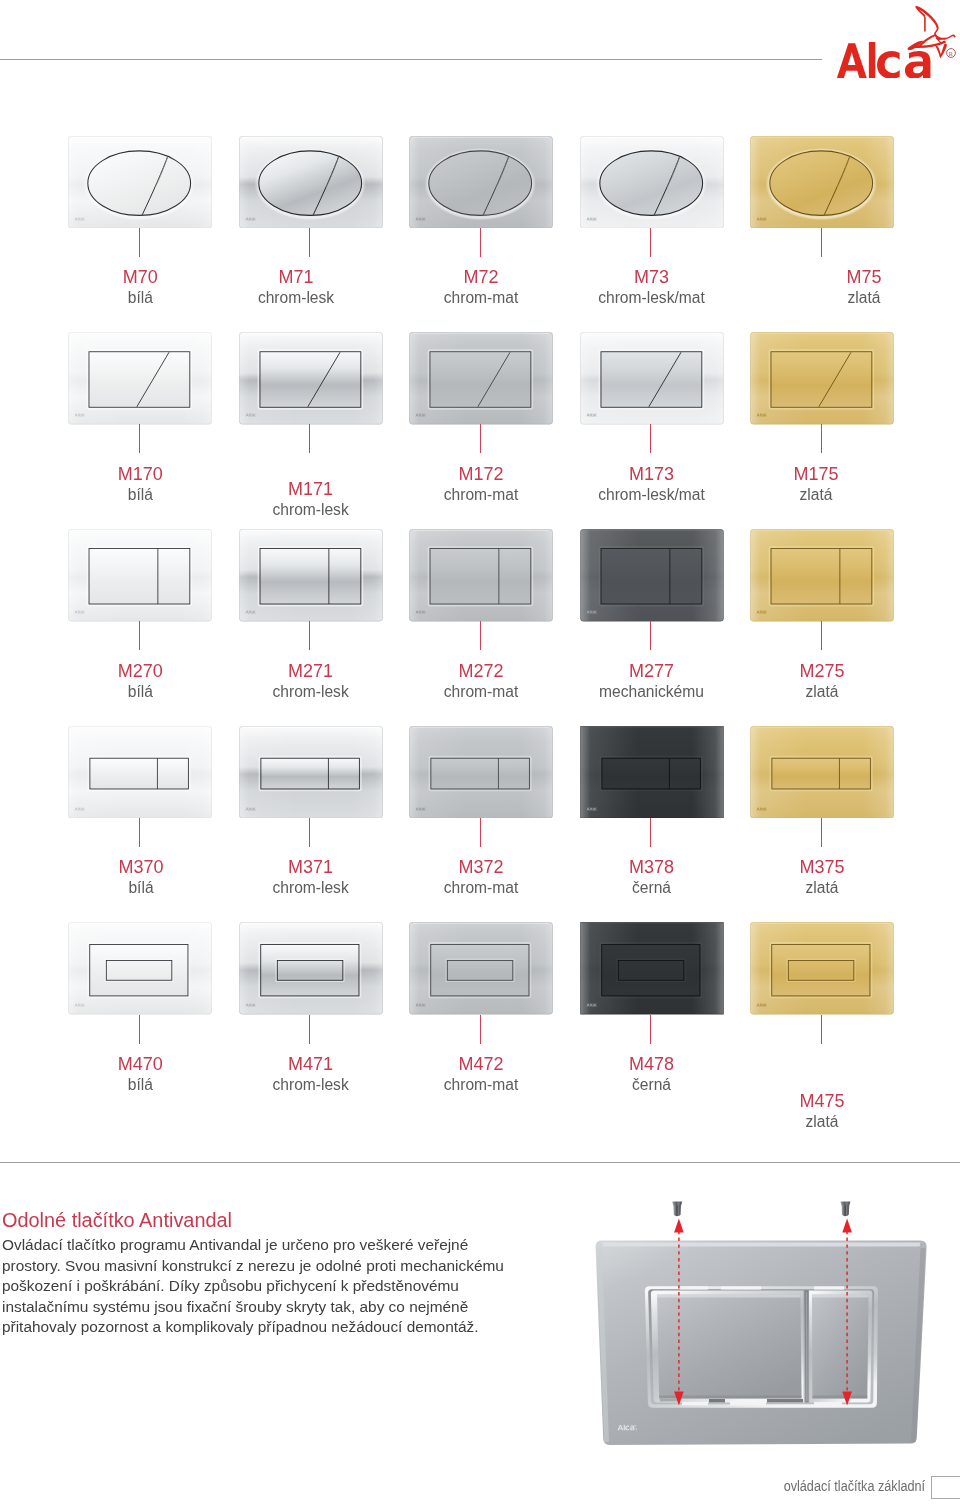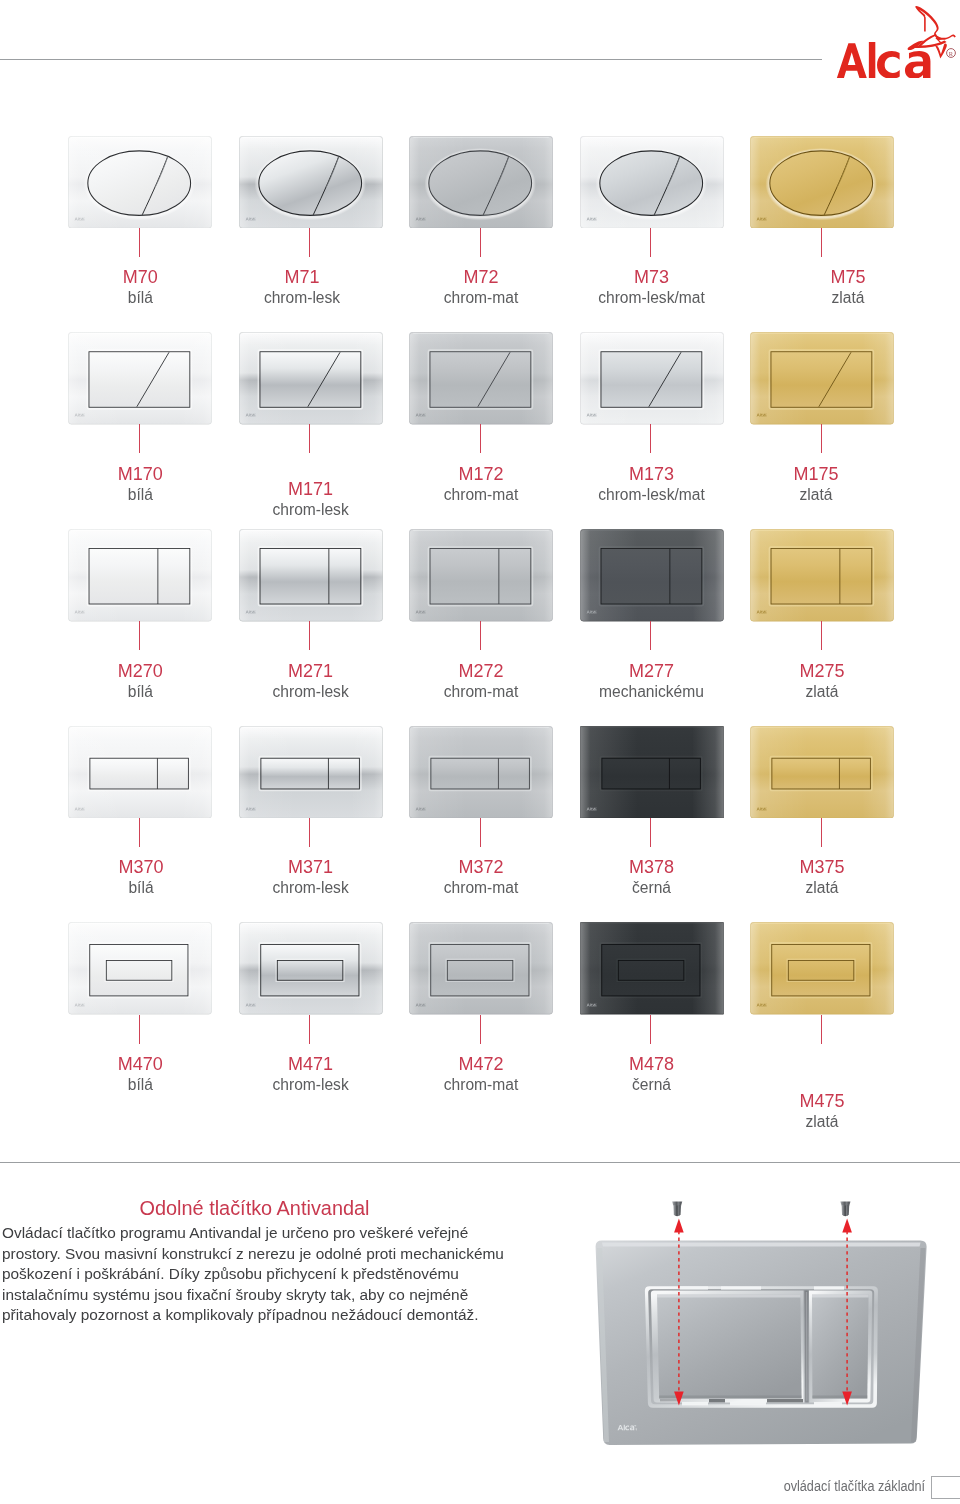--- a/index.html
+++ b/index.html
@@ -12,21 +12,21 @@
 
   .plate-wrap{position:absolute;width:142px;height:92px;}
   .plate-wrap svg{display:block;}
   .leader{position:absolute;width:1px;background:#cf4255;}
   .lbl{position:absolute;width:160px;text-align:center;}
   .lbl .code{display:block;color:#c8394f;font-size:18.0px;line-height:18px;}
   .lbl .desc{display:block;color:#5b5c5e;font-size:15.6px;line-height:18px;margin-top:3.3px;}
 
   .sec-rule{position:absolute;left:0;top:1162px;width:960px;height:1.1px;background:#9b9ea1;}
   .art{position:absolute;left:2px;top:1196px;width:505px;}
-  .art h2{margin:0 0 2px 0;color:#c8394f;font-size:19.9px;line-height:25.4px;font-weight:400;text-align:center;}
+  .art h2{margin:12px 0 2px 0;color:#c8394f;font-size:19.9px;line-height:25.4px;font-weight:400;}
   .art p{margin:0;color:#3d3e40;font-size:15.4px;line-height:20.5px;}
   .art p+p{margin-top:5.2px;}
 
   .photo{position:absolute;left:578px;top:1186px;width:378px;height:268px;}
 
   .footer{position:absolute;left:775px;top:1476px;width:185px;height:24px;}
   .footer .ftxt{position:absolute;right:35px;top:0;color:#6d6e71;font-size:14.7px;
                 line-height:21px;white-space:nowrap;transform-origin:100% 50%;transform:scaleX(0.862);}
   .footer .pno{position:absolute;left:156px;top:0;width:25px;height:21px;
                border:1px solid #a7a9ac;color:#6d6e71;
@@ -268,21 +268,21 @@
                C61.5 18.3 62.5 17.9 63.3 17.2 C64.0 16.4 64.4 15.6 64.4 14.9 Z"></path>
       <path d="M71 0 C75 0.6 78.2 2.4 80.6 5.4 C78.0 4.2 75.7 3.7 73.7 4.0
                C75.2 5.3 76.1 6.9 76.4 8.8 C75.1 6.8 73.3 5.2 71 4.1 Z"></path>
       <path d="M79.5 12.6 C80.4 12.3 81.0 12.6 81.2 13.5 C81.4 14.8 80.8 17.2 79.4 20.6
                L78.0 24.0 L76.9 20.4 C76.2 18.0 75.4 16.0 74.6 14.6
                C75.7 14.2 76.5 14.7 77.0 16.0 L78.2 19.3 C79.0 16.2 79.4 13.9 79.5 12.6 Z"></path>
     </g>
         </svg>
       </div>
       <div class="leader" style="left:309.3px;top:227.7px;height:29px"></div>
-      <div class="lbl" style="left:222px;top:268.1px">
+      <div class="lbl" style="left:216px;top:268.1px">
           <span class="code">M71</span>
           <span class="desc">chrom-lesk</span>
         </div>
       <div class="plate-wrap" style="left:409px;top:135.6px">
                  <svg width="144" height="92.6" viewBox="0 0 144 92.6">
           <defs>
    <linearGradient id="bgr0c2" x1="0" y1="0" x2="0" y2="1">
      <stop offset="0" stop-color="#cdd0d3"></stop>
      <stop offset="0.14" stop-color="#c4c7ca"></stop>
      <stop offset="0.44" stop-color="#bbbfc2"></stop>
@@ -514,21 +514,21 @@
                C61.5 18.3 62.5 17.9 63.3 17.2 C64.0 16.4 64.4 15.6 64.4 14.9 Z"></path>
       <path d="M71 0 C75 0.6 78.2 2.4 80.6 5.4 C78.0 4.2 75.7 3.7 73.7 4.0
                C75.2 5.3 76.1 6.9 76.4 8.8 C75.1 6.8 73.3 5.2 71 4.1 Z"></path>
       <path d="M79.5 12.6 C80.4 12.3 81.0 12.6 81.2 13.5 C81.4 14.8 80.8 17.2 79.4 20.6
                L78.0 24.0 L76.9 20.4 C76.2 18.0 75.4 16.0 74.6 14.6
                C75.7 14.2 76.5 14.7 77.0 16.0 L78.2 19.3 C79.0 16.2 79.4 13.9 79.5 12.6 Z"></path>
     </g>
         </svg>
       </div>
       <div class="leader" style="left:820.7px;top:227.7px;height:29px"></div>
-      <div class="lbl" style="left:768px;top:268.1px">
+      <div class="lbl" style="left:784px;top:268.1px">
           <span class="code">M75</span>
           <span class="desc">zlatá</span>
         </div>
       <div class="plate-wrap" style="left:68.3px;top:332.3px">
                  <svg width="144" height="92.6" viewBox="0 0 144 92.6">
           <defs>
    <linearGradient id="bgr1c0" x1="0" y1="0" x2="0" y2="1">
      <stop offset="0" stop-color="#fdfdfd"></stop>
      <stop offset="0.14" stop-color="#f7f8f9"></stop>
      <stop offset="0.44" stop-color="#f1f2f3"></stop>

